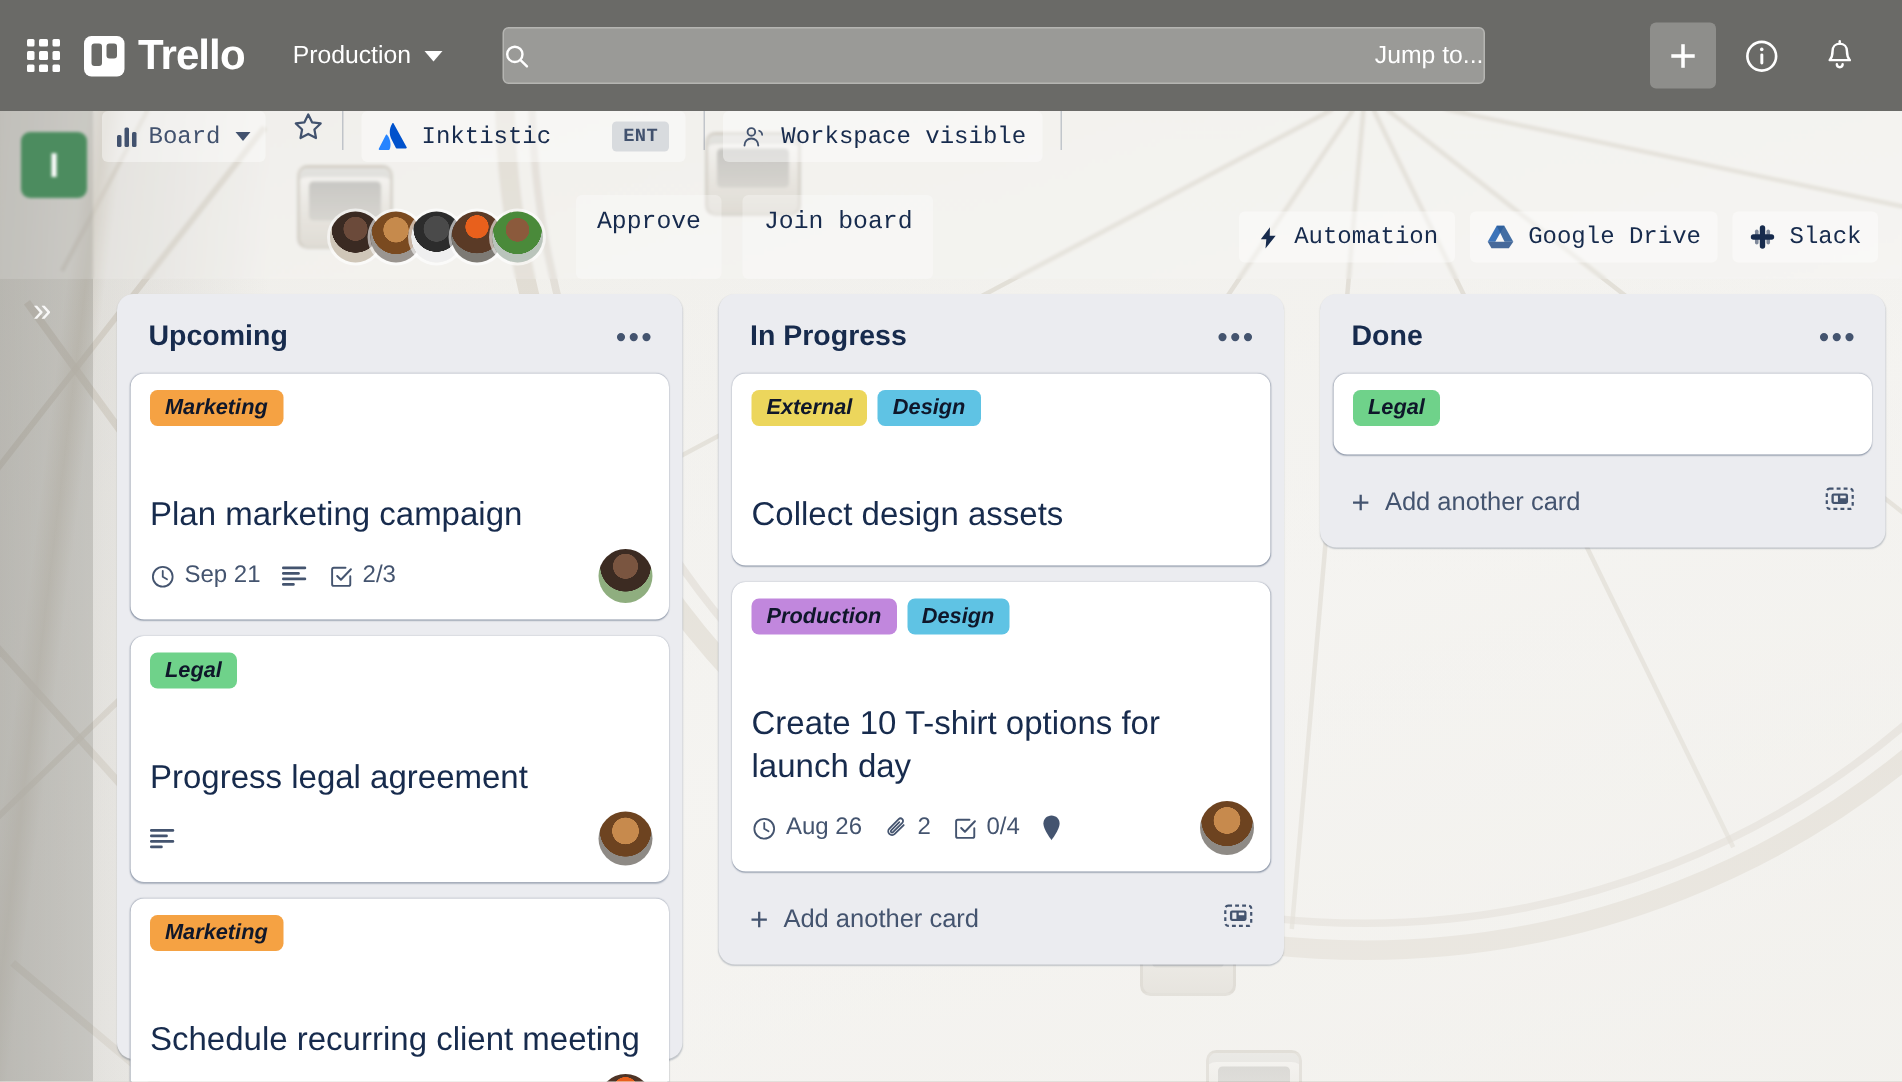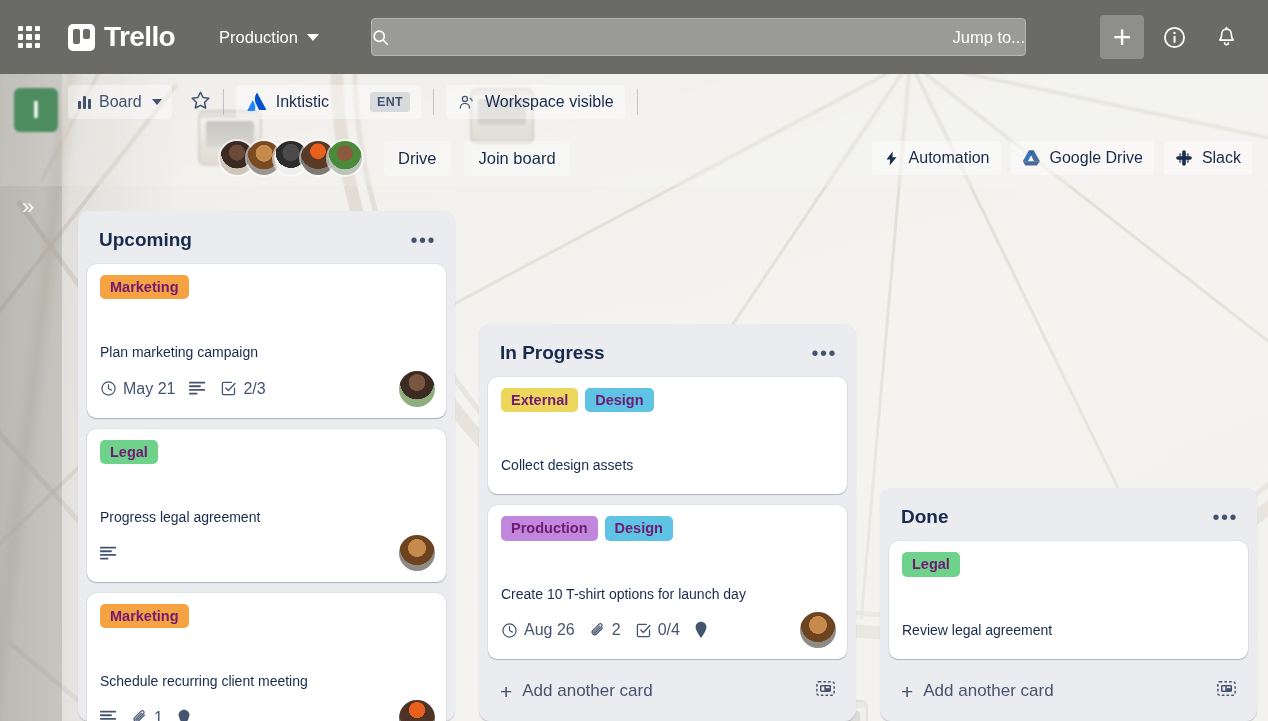--- a/index.html
+++ b/index.html
@@ -74,21 +74,20 @@
     background: linear-gradient(90deg, rgba(130,126,118,.30) 0px, rgba(130,126,118,.14) 70px, rgba(255,255,255,0) 180px);
   }
 
   
   #topnav {
     position: absolute; left: 0; top: 0; width: 1268px; height: 74px;
     background: #6a6a67;
     display: flex; align-items: center;
     padding: 0 14px;
     z-index: 30;
-    gap: 12px;
   }
   #topnav .grid-icon {
     width: 30px; height: 30px; display: grid;
     grid-template-columns: repeat(3, 1fr); grid-template-rows: repeat(3, 1fr);
     gap: 3px; padding: 4px; margin-right: 12px; cursor: pointer;
   }
   #topnav .grid-icon i { background: #fff; border-radius: 1px; display: block; }
 
   .trello-logo { display: flex; align-items: center; gap: 9px; margin-right: 22px; cursor: pointer; }
   .trello-mark {
@@ -125,21 +124,21 @@
   }
   .tr-btn.plus { background:#8e8e8b; font-size: 32px; font-weight: 300; line-height: 1; }
 
   
   #boardheader {
     position: absolute; left: 0; top: 74px; width: 1268px; height: 112px;
     z-index: 20;
     background: rgba(255,255,255,0.14);
     backdrop-filter: blur(1px);
   }
-  .bh-row { display:flex; align-items:center; height:56px; padding-left: 68px; }
+  .bh-row { display:flex; height:56px; padding-left: 68px; font-family: Liberation Mono, monospace; }
   .bh-row.r2 { padding-left: 210px; }
 
   .boardswitch {
     display:flex; align-items:center; gap:8px; height:34px; padding:0 10px;
     background: rgba(255,255,255,.42); border-radius:4px; cursor:pointer;
     color:#42526e; font-size:16px;
   }
   .boardswitch .bars { display:flex; align-items:flex-end; gap:2px; height:13px; }
   .boardswitch .bars i { width:3px; background:#42526e; border-radius:1px; display:block; }
   .boardswitch .chev2 { width:0;height:0;border-left:5px solid transparent;border-right:5px solid transparent;border-top:6px solid #42526e; margin-left:2px;}
@@ -193,21 +192,21 @@
     display:flex; align-items:center; justify-content:center; cursor:pointer;
   }
   .expand-arrows {
     position:absolute; left:22px; top:122px; color:#fff; font-size:22px;
     cursor:pointer; opacity:.9; line-height:1;
   }
 
   
   #canvas {
     position:absolute; left:62px; top:186px; right:0; bottom:0; z-index:10;
-    display:flex; align-items:flex-end; gap:24px; padding: 10px 13px 0 16px;
+    display:flex; align-items:flex-start; gap:24px; padding: 10px 13px 0 16px;
   }
   .list {
     width: 377px; flex: none;
     background: #ebecf0;
     border-radius: 11px;
     padding: 9px 9px 6px 9px;
     box-shadow: 0 1px 1px rgba(9,30,66,.22);
     max-height: 510px;
   }
   .list-header {
@@ -218,24 +217,24 @@
   .list-menu { color:#44546f; font-size:20px; letter-spacing:1.5px; cursor:pointer; line-height:.6; }
 
   .cards { display:flex; flex-direction:column; gap:11px; }
   .card {
     background:#fff; border-radius:9px; padding:11px 13px 11px 13px;
     box-shadow: 0 1px 1px rgba(9,30,66,.25), 0 0 1px rgba(9,30,66,.31);
     cursor:pointer;
   }
   .labels { display:flex; gap:7px; margin-bottom:8px; flex-wrap:wrap; }
   .label {
-    color:#701a75; font-size:14.5px; font-weight:bold; border-radius:5px;
-    padding:3px 10px; line-height:1.25; white-space:nowrap;
-  }
-  .card-title { color:#172b4d; font-size:14px; line-height:1.32; margin-bottom:9px;margin-top:44px; }
+    color:#0f172a; font-size:14.5px; font-weight:bold; border-radius:5px;
+    padding:3px 10px; line-height:1.25; white-space:nowrap;font-style:italic;
+  }
+  .card-title { color:#172b4d; font-size:22px; line-height:1.32; margin-bottom:9px;margin-top:44px; }
   .badges { display:flex; align-items:center; gap:14px; min-height:36px; position:relative; }
   .badge { display:flex; align-items:center; gap:6px; color:#44546f; font-size:16px; }
   .badge svg { display:block; }
   .badge.due-green {
     background:#61bd4f; color:#fff; border-radius:4px; padding:5px 9px; gap:7px; font-size:16px;
   }
   .badge.due-green svg path, .badge.due-green svg circle { stroke:#fff; }
   .card-avatar {
     position:absolute; right:-2px; top:50%; transform:translateY(-50%);
     width:36px; height:36px; border-radius:50%; overflow:hidden;
@@ -392,21 +391,21 @@
 
     <div class="bh-row r2">
       <div class="avatars">
         <div class="avatar a1"></div>
         <div class="avatar a2"></div>
         <div class="avatar a3"></div>
         <div class="avatar a4"></div>
         <div class="avatar a5"></div>
       </div>
 
-      <div class="invite-btn" style="margin-left:22px">Drive</div>
+      <div class="invite-btn" style="margin-left:22px">Approve</div>
       <div class="join-btn" style="margin-left:14px">Join board</div>
 
       <div class="r2right">
         <div class="pill">
           <svg width="17" height="19" viewBox="0 0 24 24">
             <path d="M13.6 2L5 13.4h5.2L9.4 22 19 10.2h-5.6z" fill="#172b4d"></path>
           </svg>
           <span>Automation</span>
         </div>
         <div class="pill">
@@ -441,21 +440,21 @@
             <div class="labels">
               <span class="label" style="background:#f5a243">Marketing</span>
             </div>
             <div class="card-title">Plan marketing campaign</div>
             <div class="badges">
               <span class="badge ">
                 <svg width="17" height="17" viewBox="0 0 24 24">
     <circle cx="12" cy="12" r="9.3" fill="none" stroke="#44546f" stroke-width="1.7"></circle>
     <path d="M12 6.6V12l4 2.3" fill="none" stroke="#44546f" stroke-width="1.7" stroke-linecap="round"></path>
                 </svg>
-                <span>May 21</span>
+                <span>Sep 21</span>
               </span>
               <span class="badge">
                 <svg width="17" height="15" viewBox="0 0 20 16">
     <g fill="#44546f">
                     <rect x="0" y="0" width="19" height="2.1" rx="1"></rect>
     <rect x="0" y="4.3" width="14" height="2.1" rx="1"></rect>
     <rect x="0" y="8.6" width="19" height="2.1" rx="1"></rect>
     <rect x="0" y="12.9" width="10" height="2.1" rx="1"></rect>
                   </g>
                 </svg>
@@ -600,21 +599,20 @@
       <div class="list">
         <div class="list-header">
           <div class="list-title">Done</div>
      <div class="list-menu">•••</div>
         </div>
         <div class="cards">
           <div class="card">
             <div class="labels">
               <span class="label" style="background:#6fd28a">Legal</span>
             </div>
-            <div class="card-title">Review legal agreement</div>
           </div>
         </div>
         <div class="addcard">
           <span class="left">
        <span class="plus-sign">+</span>
        <span>Add another card</span>
      </span>
      <span class="template-icon"><svg width="19" height="19" viewBox="0 0 22 22">
     <rect x="1" y="3.2" width="20" height="15.6" rx="2.2" fill="none" stroke="#44546f" stroke-width="1.7" stroke-dasharray="3 2.4"></rect>
     <rect x="4.6" y="7" width="12.8" height="8" rx="1.6" fill="#44546f"></rect>

